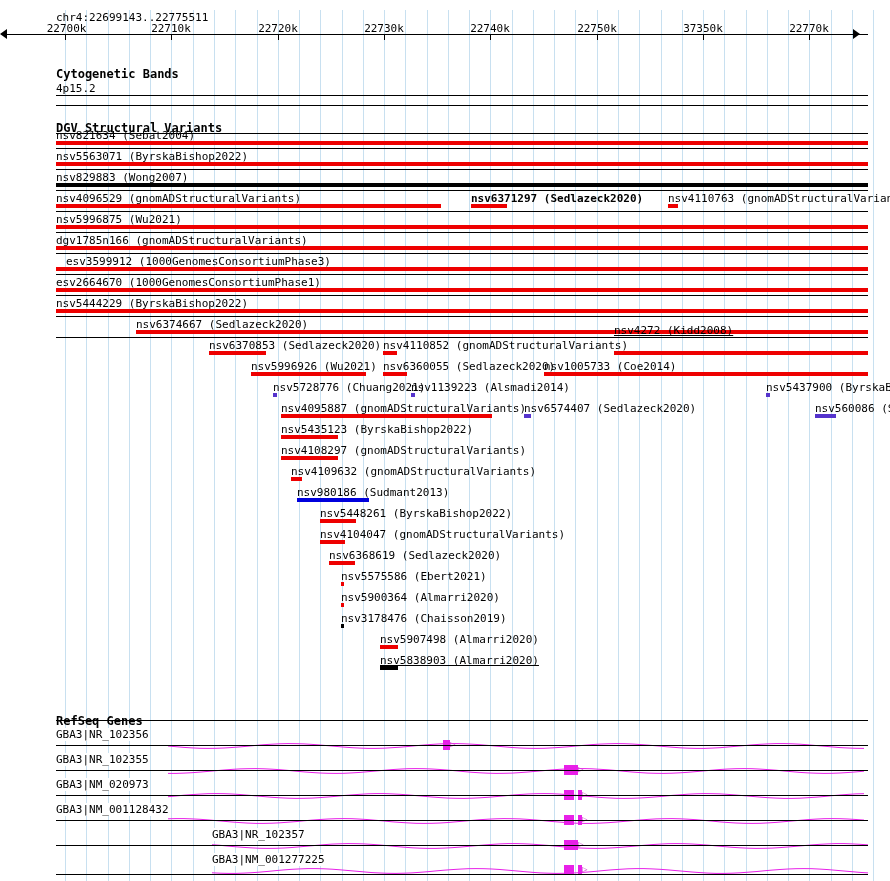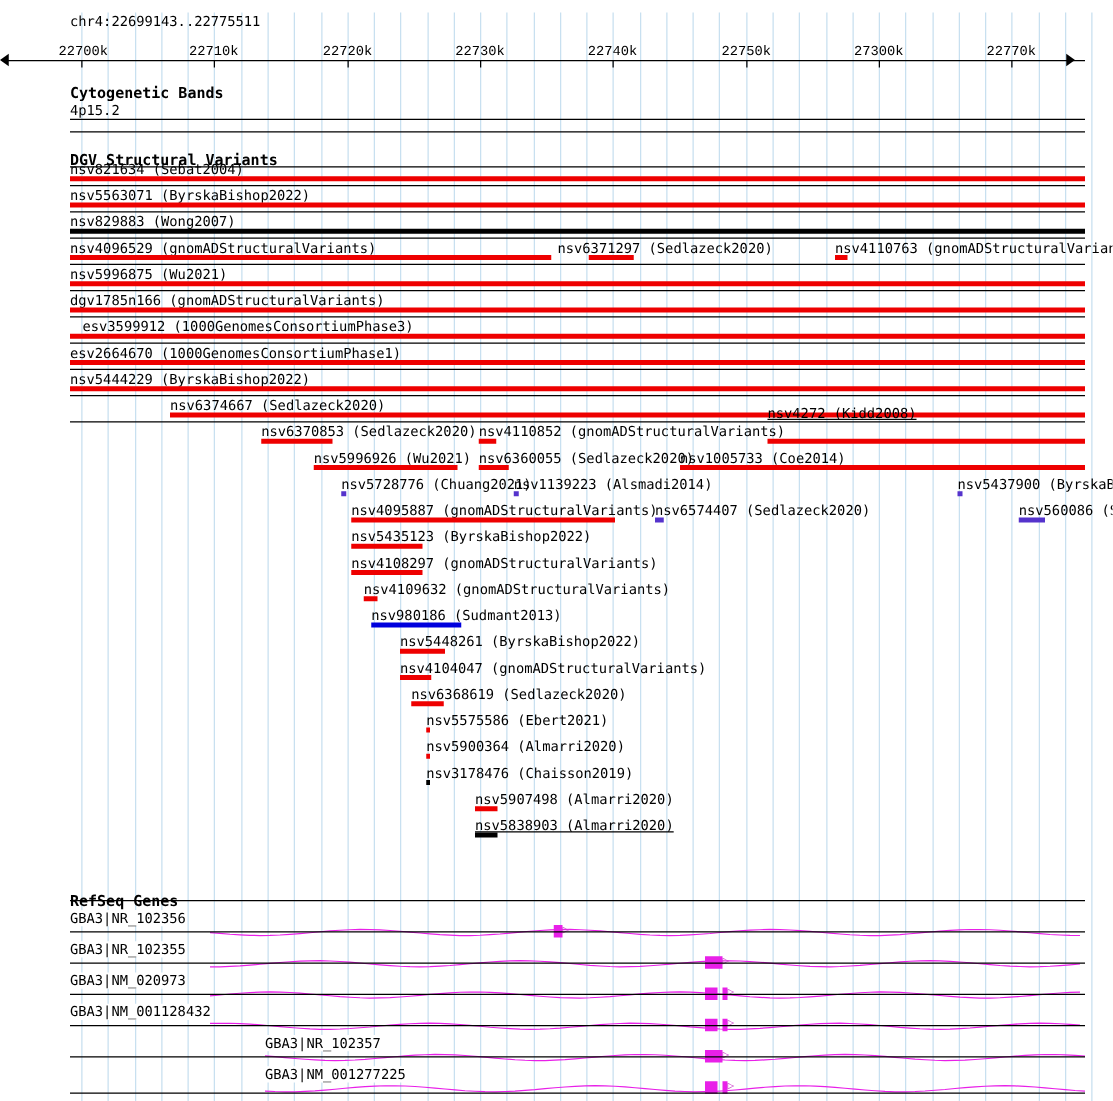--- a/index.html
+++ b/index.html
@@ -39,24 +39,23 @@
   .loc-label {
     position: absolute;
     left: 56px;
     top: 11px;
     font-size: 11px;
     white-space: nowrap;
   }
   .ruler {
     position: absolute;
     left: 0;
-    top: 38px;
+    top: 24px;
     width: 880px;
     height: 16px;
-    font-family: Liberation Mono, monospace;
   }
   .ruler-line {
     position: absolute;
     left: 2px;
     top: 10px;
     width: 866px;
     height: 1px;
     background: #000;
   }
   .ruler-arrow-l, .ruler-arrow-r {
@@ -191,21 +190,21 @@
         <div class="tick-label" style="left: 171px;">22710k</div>
         <div class="tick" style="left: 278px;"></div>
         <div class="tick-label" style="left: 278px;">22720k</div>
         <div class="tick" style="left: 384px;"></div>
         <div class="tick-label" style="left: 384px;">22730k</div>
         <div class="tick" style="left: 490px;"></div>
         <div class="tick-label" style="left: 490px;">22740k</div>
         <div class="tick" style="left: 597px;"></div>
         <div class="tick-label" style="left: 597px;">22750k</div>
         <div class="tick" style="left: 703px;"></div>
-        <div class="tick-label" style="left: 703px;">27300k</div>
+        <div class="tick-label" style="left: 703px;">37350k</div>
         <div class="tick" style="left: 809px;"></div>
         <div class="tick-label" style="left: 809px;">22770k</div>
       </div>
   </div>
 
   <div class="section-title" style="left:56px; top:67px;">Cytogenetic Bands</div>
   <div class="band-label" style="left:56px; top:82px;">4p15.2</div>
   <div class="hrule" style="top:95px;"></div>
   <div class="hrule" style="top:105px;"></div>
 
@@ -225,21 +224,21 @@
         <div class="track-label" style="left: 56px; top: 171px; text-align: right;">nsv829883 (Wong2007)</div>
         <div class="bar" style="left: 56px; top: 183px; width: 812px; background: rgb(0, 0, 0);"></div>
         <div class="hrule" style="top: 190px;"></div>
       </div>
       <div style="position: absolute; left: 0px; top: 0px; width: 890px; height: 0px;">
         <div class="track-label" style="left: 56px; top: 192px;">nsv4096529 (gnomADStructuralVariants)</div>
         <div class="bar" style="left: 56px; top: 204px; width: 385px; background: rgb(238, 0, 0);"></div>
         <div class="hrule" style="top: 211px;"></div>
       </div>
       <div style="position: absolute; left: 0px; top: 0px; width: 890px; height: 0px;">
-        <div class="track-label" style="left: 446px; top: 192px;">nsv6371297 (Sedlazeck2020)</div>
+        <div class="track-label" style="left: 471px; top: 192px; font-weight: bold;">nsv6371297 (Sedlazeck2020)</div>
         <div class="bar" style="left: 471px; top: 204px; width: 36px; background: rgb(238, 0, 0);"></div>
       </div>
       <div style="position: absolute; left: 0px; top: 0px; width: 890px; height: 0px;">
         <div class="track-label" style="left: 668px; top: 192px;">nsv4110763 (gnomADStructuralVariants)</div>
         <div class="bar" style="left: 668px; top: 204px; width: 10px; background: rgb(238, 0, 0);"></div>
       </div>
       <div style="position: absolute; left: 0px; top: 0px; width: 890px; height: 0px;">
         <div class="track-label" style="left: 56px; top: 213px;">nsv5996875 (Wu2021)</div>
         <div class="bar" style="left: 56px; top: 225px; width: 812px; background: rgb(238, 0, 0);"></div>
         <div class="hrule" style="top: 232px;"></div>

